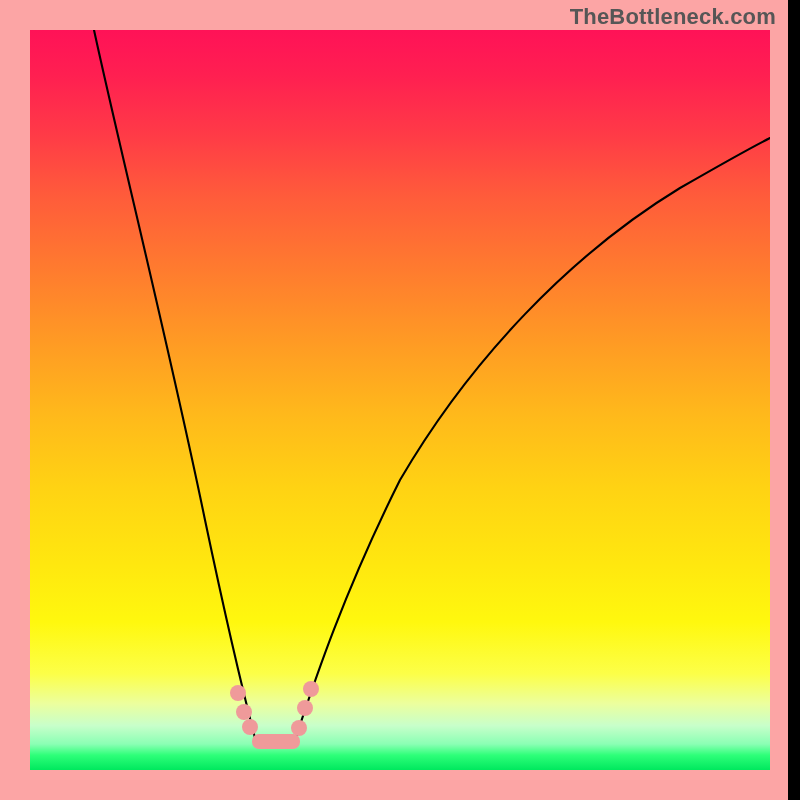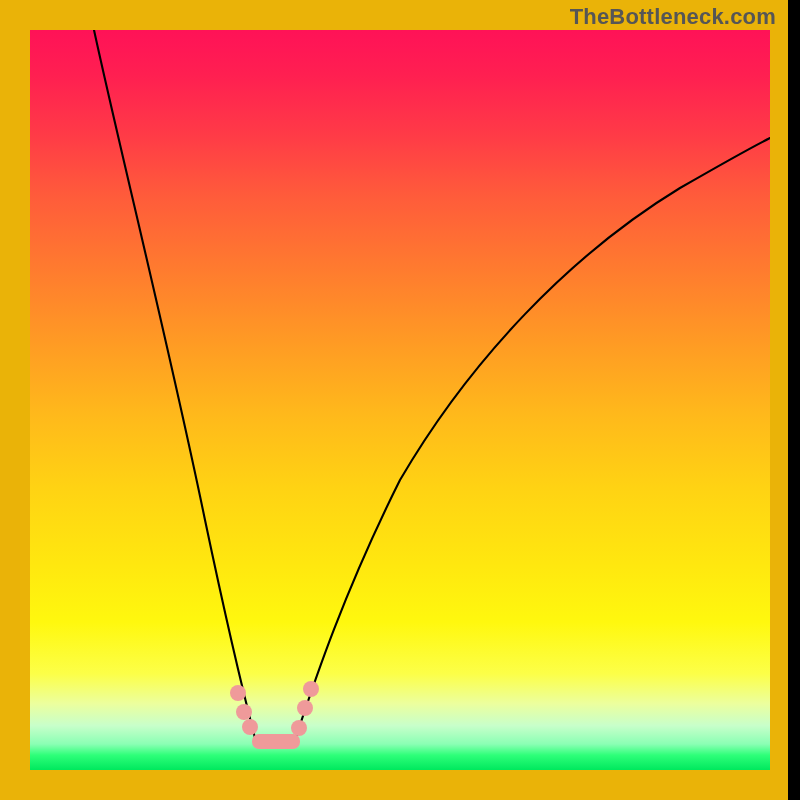--- a/index.html
+++ b/index.html
@@ -1,21 +1,21 @@
 <!DOCTYPE html>
 <html><head>
 <meta charset="utf-8">
 <style>
   * { margin: 0; padding: 0; box-sizing: border-box; }
   html, body { width: 800px; height: 800px; overflow: hidden; background: #000; }
   .frame {
     position: relative;
     width: 788px;
     height: 800px;
-    background: #eab308;
+    background: #fca5a5;
   }
   .watermark {
     position: absolute;
     top: 4px;
     right: 12px;
     font-family: Arial, Helvetica, sans-serif;
     font-size: 22px;
     font-weight: 600;
     color: #565656;
     letter-spacing: 0.2px;

